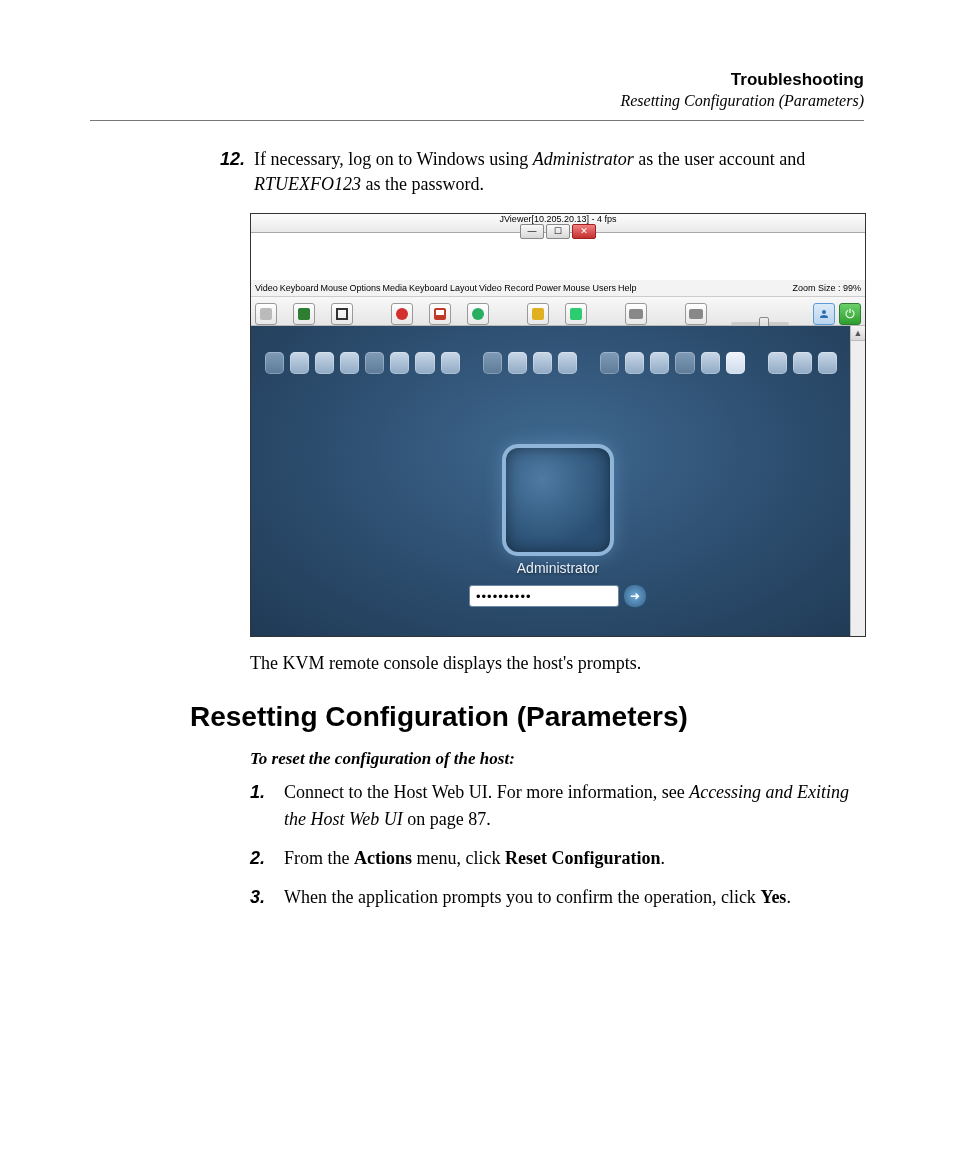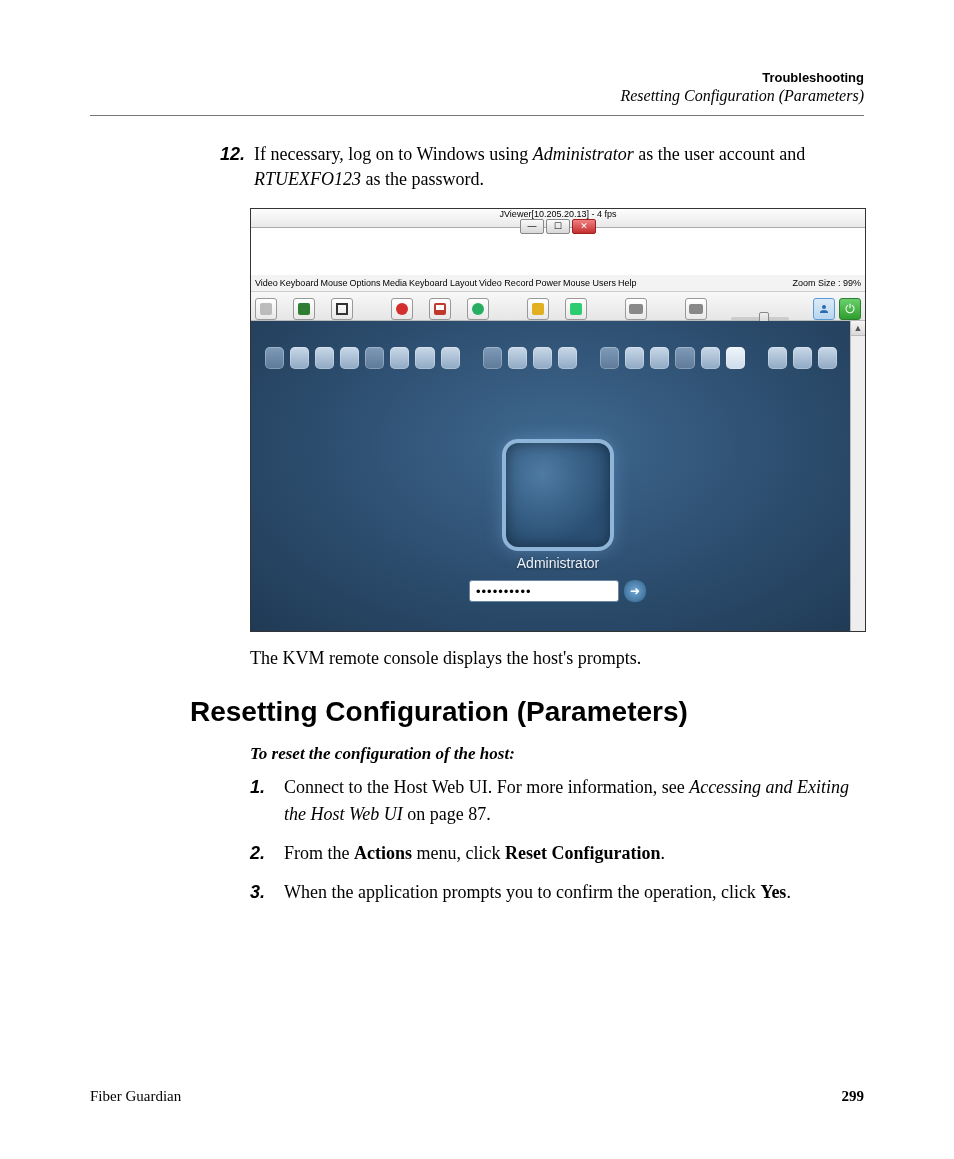--- a/index.html
+++ b/index.html
@@ -16,21 +16,21 @@
     box-sizing: border-box;
     padding: 70px 90px 0 90px;
   }
   .header {
     text-align: right;
     margin-bottom: 6px;
   }
   .header-title {
     font-family: "Segoe UI", Arial, sans-serif;
     font-weight: 700;
-    font-size: 13px;
+    font-size: 17px;
   }
   .header-sub {
     font-family: Georgia, serif;
     font-style: italic;
     font-size: 16px;
     margin-top: 2px;
   }
   .hr {
     border: none;
     border-top: 1px solid #777;
@@ -426,18 +426,14 @@
     </div>
   </div>
 
   <div class="num-step">
     <div class="step-num">3.</div>
     <div class="step-body">
       <span>When the application prompts you to confirm the operation, click </span><span class="bold">Yes</span><span>.</span>
     </div>
   </div>
 
-  <div class="footer">
-    <span>Fiber Guardian</span>
-    <span class="pg">299</span>
-  </div>
 
 </div>
 
 </body></html>

